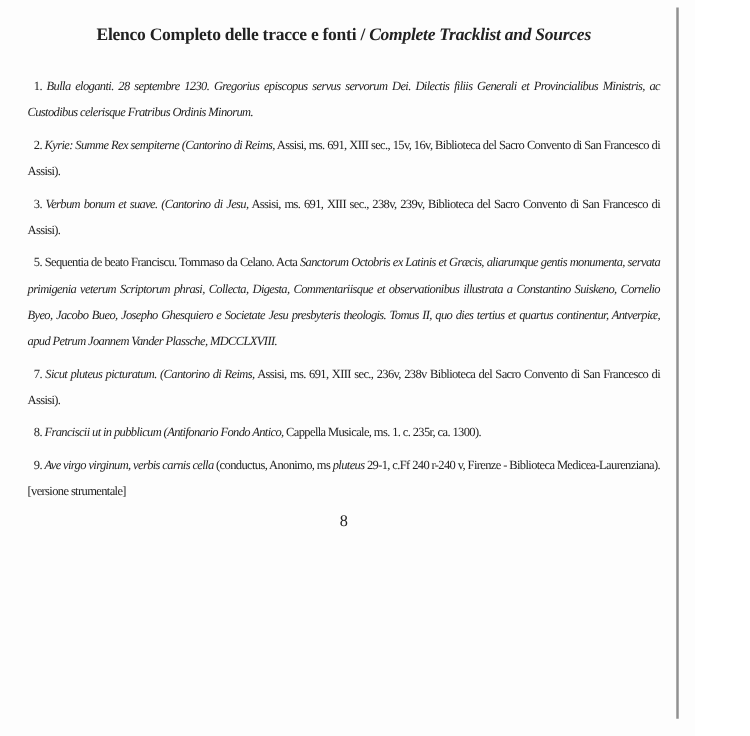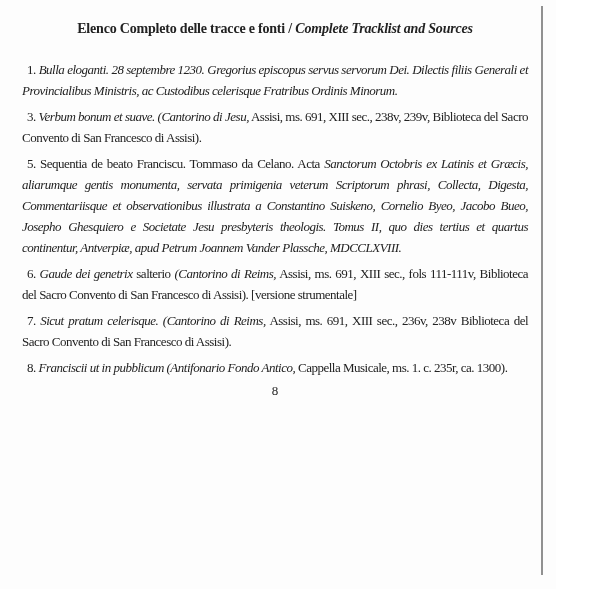--- a/index.html
+++ b/index.html
@@ -29,21 +29,21 @@
     font-weight: bold;
     font-size: 14px;
     line-height: 21px;
     letter-spacing: -0.2px;
     margin: 0 0 20px 0;
     white-space: nowrap;
   }
   .doc-title .en { font-style: italic; }
   .track {
     margin: 0 0 5px 0;
-    font-size: 13px;
+    font-size: 10px;
     line-height: 21px;
     letter-spacing: -0.5px;
     text-align: justify;
     text-indent: 5px;
   }
   .track .num { font-style: normal; }
   .track .it { font-style: italic; }
   .track .rm { font-style: normal; }
   .page-number {
     text-align: center;
@@ -54,21 +54,22 @@
 </style>
 </head>
 <body>
 
 <div class="page">
   <div class="scan-edge"></div>
   <div class="content">
     <h1 class="doc-title"><span>Elenco Completo delle tracce e fonti</span><span> / </span><span class="en">Complete Tracklist and Sources</span></h1>
     <div>
         <p class="track"><span class="num">1. </span><span class="it">Bulla eloganti. 28 septembre 1230. Gregorius episcopus servus servorum Dei. Dilectis filiis Generali et Provincialibus Ministris, ac Custodibus celerisque Fratribus Ordinis Minorum.</span></p>
+        <p class="track"><span class="num">2. </span><span class="it">Kyrie: Summe Rex sempiterne (Cantorino di Reims,</span><span class="rm"> Assisi, ms. 691, XIII sec., 15v, 16v, Biblioteca del Sacro Convento di San Francesco di Assisi).</span></p>
         <p class="track"><span class="num">3. </span><span class="it">Verbum bonum et suave. (Cantorino di Jesu,</span><span class="rm"> Assisi, ms. 691, XIII sec., 238v, 239v, Biblioteca del Sacro Convento di San Francesco di Assisi).</span></p>
         <p class="track"><span class="num">5. </span><span class="rm">Sequentia de beato Franciscu. Tommaso da Celano. Acta </span><span class="it">Sanctorum Octobris ex Latinis et Græcis, aliarumque gentis monumenta, servata primigenia veterum Scriptorum phrasi, Collecta, Digesta, Commentariisque et observationibus illustrata a Constantino Suiskeno, Cornelio Byeo, Jacobo Bueo, Josepho Ghesquiero e Societate Jesu presbyteris theologis. Tomus II, quo dies tertius et quartus continentur, Antverpiæ, apud Petrum Joannem Vander Plassche, MDCCLXVIII.</span></p>
-        <p class="track"><span class="num">6. </span><span class="it">Gaude dei genetrix</span><span class="rm"> salterio </span><span class="it">(Cantorino di Reims,</span><span class="rm"> Assisi, ms. 691, XIII sec., fols 111-111v, Biblioteca del Sacro Convento di San Francesco di Assisi). [versione strumentale]</span></p>
-        <p class="track"><span class="num">7. </span><span class="it">Sicut pratum celerisque. (Cantorino di Reims,</span><span class="rm"> Assisi, ms. 691, XIII sec., 236v, 238v Biblioteca del Sacro Convento di San Francesco di Assisi).</span></p>
+        <p class="track"><span class="num">7. </span><span class="it">Sicut pluteus picturatum. (Cantorino di Reims,</span><span class="rm"> Assisi, ms. 691, XIII sec., 236v, 238v Biblioteca del Sacro Convento di San Francesco di Assisi).</span></p>
         <p class="track"><span class="num">8. </span><span class="it">Franciscii ut in pubblicum (Antifonario Fondo Antico,</span><span class="rm"> Cappella Musicale, ms. 1. c. 235r, ca. 1300).</span></p>
+        <p class="track"><span class="num">9. </span><span class="it">Ave virgo virginum, verbis carnis cella</span><span class="rm"> (conductus, Anonimo, ms </span><span class="it">pluteus</span><span class="rm"> 29-1, c.Ff 240 r-240 v, Firenze - Biblioteca Medicea-Laurenziana). [versione strumentale]</span></p>
       </div>
     <div class="page-number">8</div>
   </div>
 </div>
 
 </body></html>

